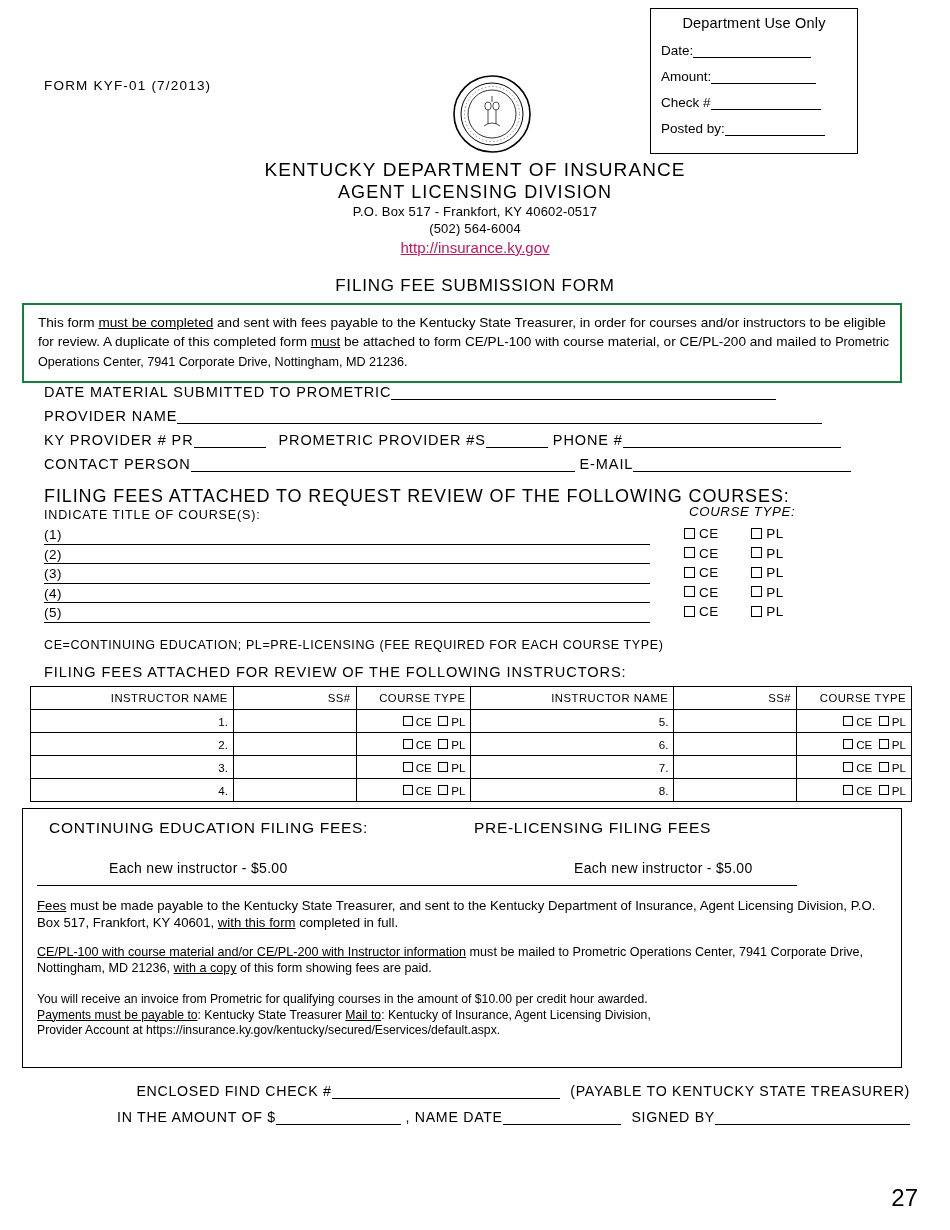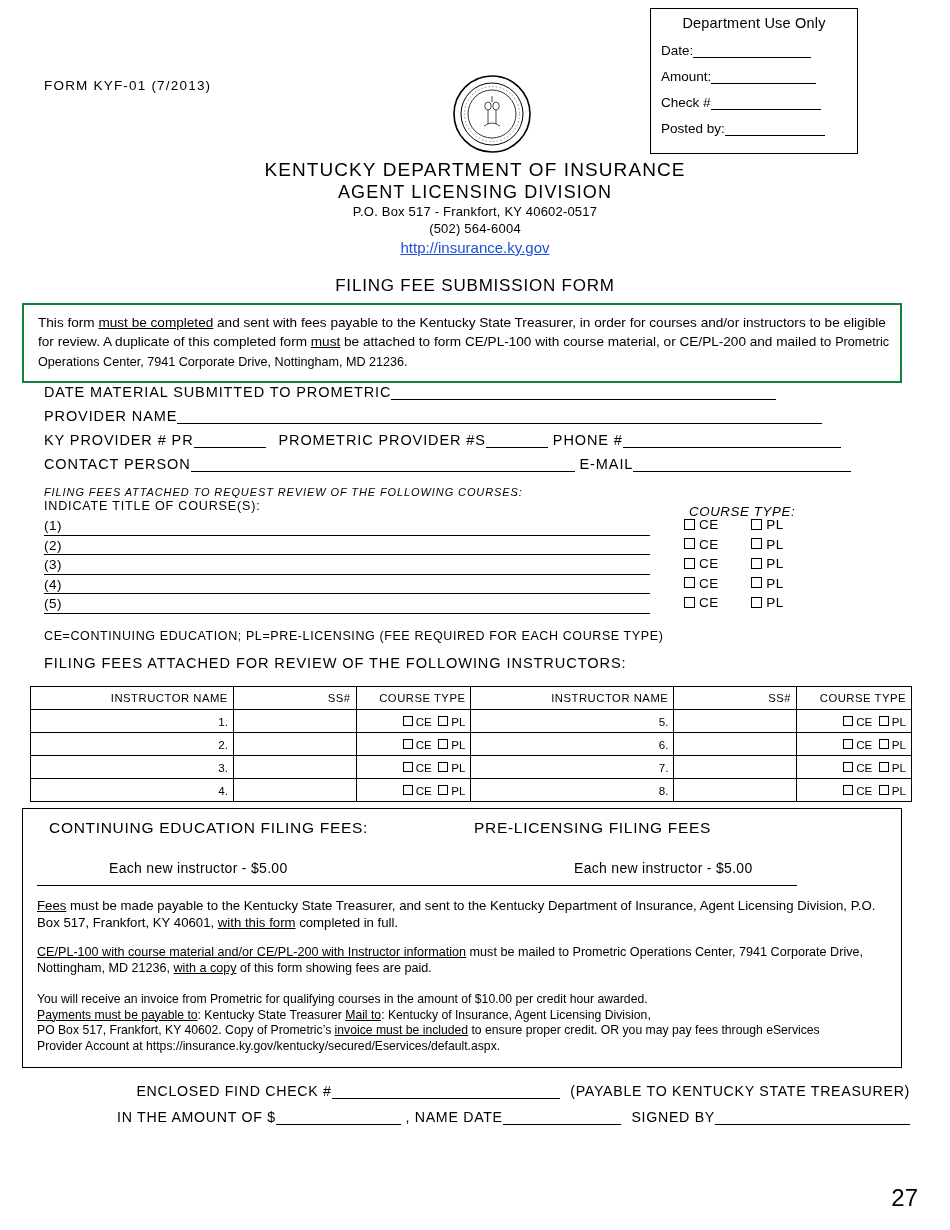--- a/index.html
+++ b/index.html
@@ -89,21 +89,21 @@
     letter-spacing: 1.1px;
     line-height: 22px;
   }
   .h3 {
     font-size: 13px;
     line-height: 17px;
     letter-spacing: .2px;
   }
   .h-link {
     font-size: 15px;
-    color: #1d4ed8;
+    color: #be185d;
     text-decoration: underline;
     line-height: 22px;
   }
   .h-title {
     font-size: 17px;
     letter-spacing: .8px;
     margin-top: 17px;
   }
 
   
@@ -144,23 +144,22 @@
   }
 
   
   .courses {
     position: absolute;
     top: 486px;
     left: 44px;
     width: 866px;
   }
   .sec-title {
-    font-size: 11px;
+    font-size: 18px;
     letter-spacing: .9px;
-    font-style: italic;
   }
   .sub-title {
     font-size: 12.6px;
     letter-spacing: .8px;
     margin-top: 1px;
   }
   .course-type-hdr {
     position: absolute;
     top: 0;
     left: 645px;
@@ -508,21 +507,20 @@
       <u>Fees</u><span> must be made payable to the Kentucky State Treasurer, and sent to the Kentucky Department of Insurance, Agent Licensing Division, P.O. Box 517, Frankfort, KY 40601, </span><u>with this form</u><span> completed in full.</span>
     </div>
 
     <div class="para2">
       <u>CE/PL-100 with course material and/or CE/PL-200 with Instructor information</u><span> must be mailed to Prometric Operations Center, 7941 Corporate Drive, Nottingham, MD  21236, </span><u>with a copy</u><span> of this form showing fees are paid.</span>
     </div>
 
     <div class="para3">
       <div>You will receive an invoice from Prometric for qualifying courses in the amount of $10.00 per credit hour awarded.</div>
       <div><u>Payments must be payable to</u><span>:  Kentucky State Treasurer   </span><u>Mail to</u><span>: Kentucky  of Insurance, Agent Licensing Division,</span></div>
-      <div><span>PO Box 517, Frankfort, KY 40602.  Copy of Prometric’s </span><u>invoice must be included</u><span> to ensure proper credit. OR you may pay fees through eServices</span></div>
       <div>Provider Account at https://insurance.ky.gov/kentucky/secured/Eservices/default.aspx.</div>
     </div>
   </div>
 
   <div class="bottom">
     <div class="bline">
       <span>ENCLOSED FIND CHECK #</span><span class="u-line" style="width:228px"></span>
       <span style="padding-left:6px">(PAYABLE TO KENTUCKY STATE TREASURER)</span>
     </div>
     <div class="bline">

